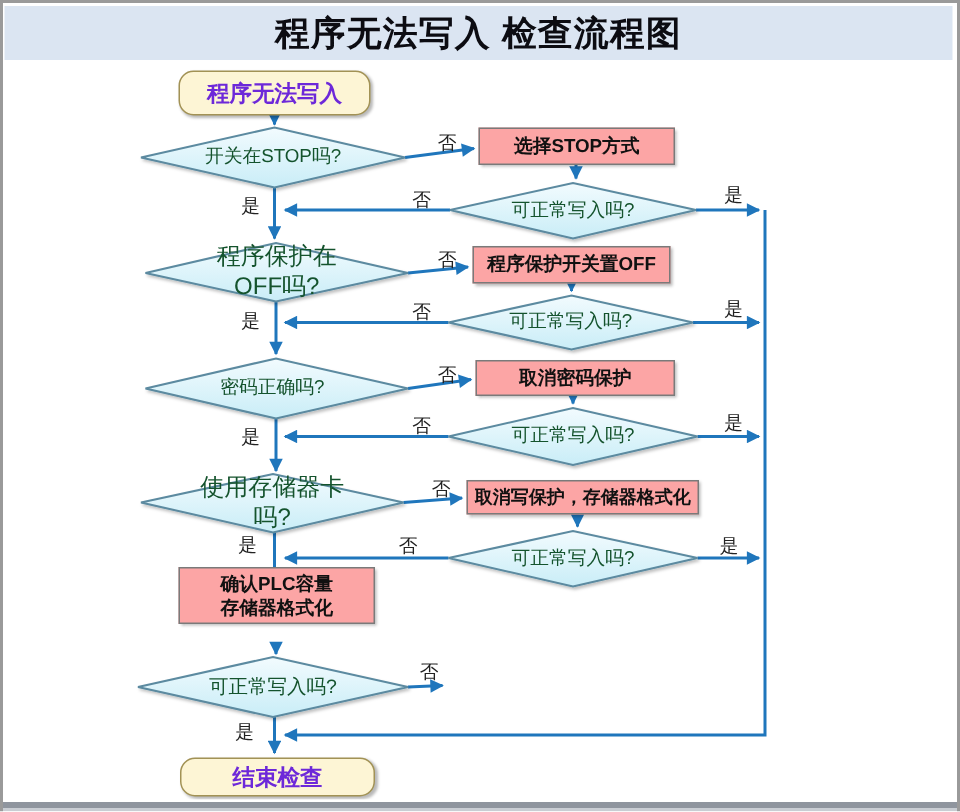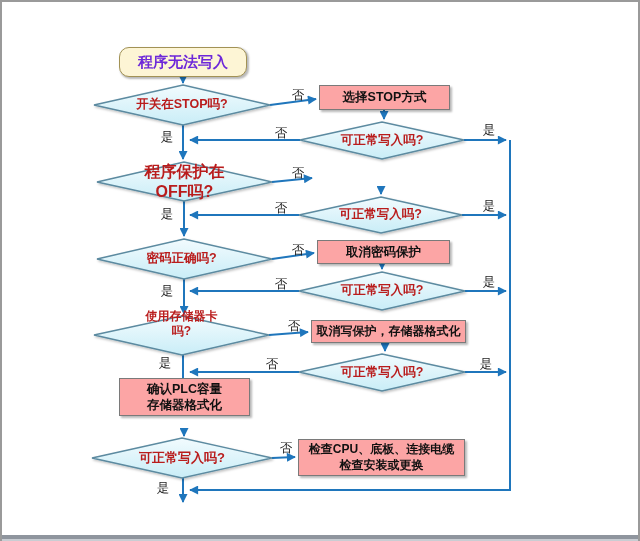--- a/index.html
+++ b/index.html
@@ -13,21 +13,21 @@
     background:linear-gradient(#ffffff 0 2px,#8f959e 2px 6px,#c9cdd3 6px 8px);
   }
   #titlebar{
     position:absolute;left:1px;top:2px;width:632px;height:36px;
     background:#dbe5f2;display:flex;align-items:center;justify-content:center;
   }
   #titlebar .t{font-size:23px;font-weight:bold;color:#0c0c12;letter-spacing:1px;}
   svg.layer{position:absolute;left:0;top:0;width:640px;height:541px;}
   .node-label{
     position:absolute;display:flex;align-items:center;justify-content:center;
-    text-align:center;font-weight:bold;color:#b91c1c;white-space:pre-line;line-height:1.25;
+    text-align:center;font-weight:normal;color:#14532d;white-space:pre-line;line-height:1.25;
     pointer-events:none;
   }
   .dlabel{font-size:12.5px;}
   .pbox{
     position:absolute;display:flex;align-items:center;justify-content:center;
     background:#fca5a5;border:1.5px solid #7a7a7a;box-sizing:border-box;
     font-size:12.5px;font-weight:bold;color:#111;text-align:center;
     white-space:pre-line;line-height:1.3;box-shadow:1.5px 1.5px 2px rgba(0,0,0,.28);
   }
   .terminal{
@@ -39,20 +39,23 @@
   .lbl{
     position:absolute;font-size:12.5px;color:#222;text-align:center;width:26px;
     pointer-events:none;
   }
 </style>
 </head>
 <body>
 
 <div id="frame">
 
+  <div id="titlebar">
+    <div class="t">程序无法写入 检查流程图</div>
+  </div>
 
   <svg class="layer" viewBox="0 0 640 541">
     <defs>
       <marker id="ah" viewBox="0 0 10 10" refX="9" refY="5" markerWidth="11" markerHeight="9" markerUnits="userSpaceOnUse" orient="auto">
         <path d="M0,0 L10,5 L0,10 Z" fill="#1f76bc"></path>
       </marker>
       <linearGradient id="diagrad" x1="0" y1="0" x2="0" y2="1">
         <stop offset="0" stop-color="#f2fbfe"></stop>
         <stop offset="1" stop-color="#c9edf7"></stop>
       </linearGradient>
@@ -101,34 +104,34 @@
       <polygon points="92,333 180,314 267,333 180,353"></polygon>
       <polygon points="90,456 180,436 270,456 180,476"></polygon>
       <polygon points="298,138 380,120 462,138 380,157"></polygon>
       <polygon points="297,213 379,195 460,213 379,231"></polygon>
       <polygon points="297,289 380,270 463,289 380,308"></polygon>
       <polygon points="297,370 380,352 463,370 380,389"></polygon>
     </g>
   </svg>
 
   <div class="terminal" style="left:117px;top:45px;width:128px;height:30px;">程序无法写入</div>
+  <div class="terminal" style="left:118px;top:503px;width:130px;height:26px;">结束检查</div>
 
   <div class="pbox" style="left:317px;top:83px;width:131px;height:25px;">选择STOP方式</div>
+  <div class="pbox" style="left:313px;top:162px;width:132px;height:25px;">程序保护开关置OFF</div>
   <div class="pbox" style="left:315px;top:238px;width:133px;height:24px;">取消密码保护</div>
   <div class="pbox" style="left:309px;top:318px;width:155px;height:23px;font-size:12px;">取消写保护，存储器格式化</div>
   <div class="pbox" style="left:117px;top:376px;width:131px;height:38px;">确认PLC容量
 存储器格式化</div>
-  <div class="pbox" style="left:296px;top:437px;width:167px;height:37px;font-size:12px;">检查CPU、底板、连接电缆
-检查安装或更换</div>
 
   <div class="node-label dlabel" style="left:92px;top:83px;width:176px;height:40px;">开关在STOP吗?</div>
   <div class="node-label dlabel" style="left:95px;top:160px;width:175px;height:40px;font-size:16px;">程序保护在
 OFF吗?</div>
   <div class="node-label dlabel" style="left:92px;top:237px;width:175px;height:40px;text-align:right;">密码正确吗?</div>
-  <div class="node-label dlabel" style="left:92px;top:302px;width:175px;height:39px;font-size:12px;">使用存储器卡
+  <div class="node-label dlabel" style="left:92px;top:314px;width:175px;height:39px;font-size:16px;">使用存储器卡
 吗?</div>
   <div class="node-label dlabel" style="left:90px;top:436px;width:180px;height:40px;font-size:13px;">可正常写入吗?</div>
   <div class="node-label dlabel" style="left:298px;top:120px;width:164px;height:37px;">可正常写入吗?</div>
   <div class="node-label dlabel" style="left:297px;top:195px;width:163px;height:36px;">可正常写入吗?</div>
   <div class="node-label dlabel" style="left:297px;top:270px;width:166px;height:38px;">可正常写入吗?</div>
   <div class="node-label dlabel" style="left:297px;top:352px;width:166px;height:37px;">可正常写入吗?</div>
 
   <div class="lbl" style="left:152px;top:127px;">是</div>
   <div class="lbl" style="left:152px;top:204px;">是</div>
   <div class="lbl" style="left:152px;top:281px;">是</div>

